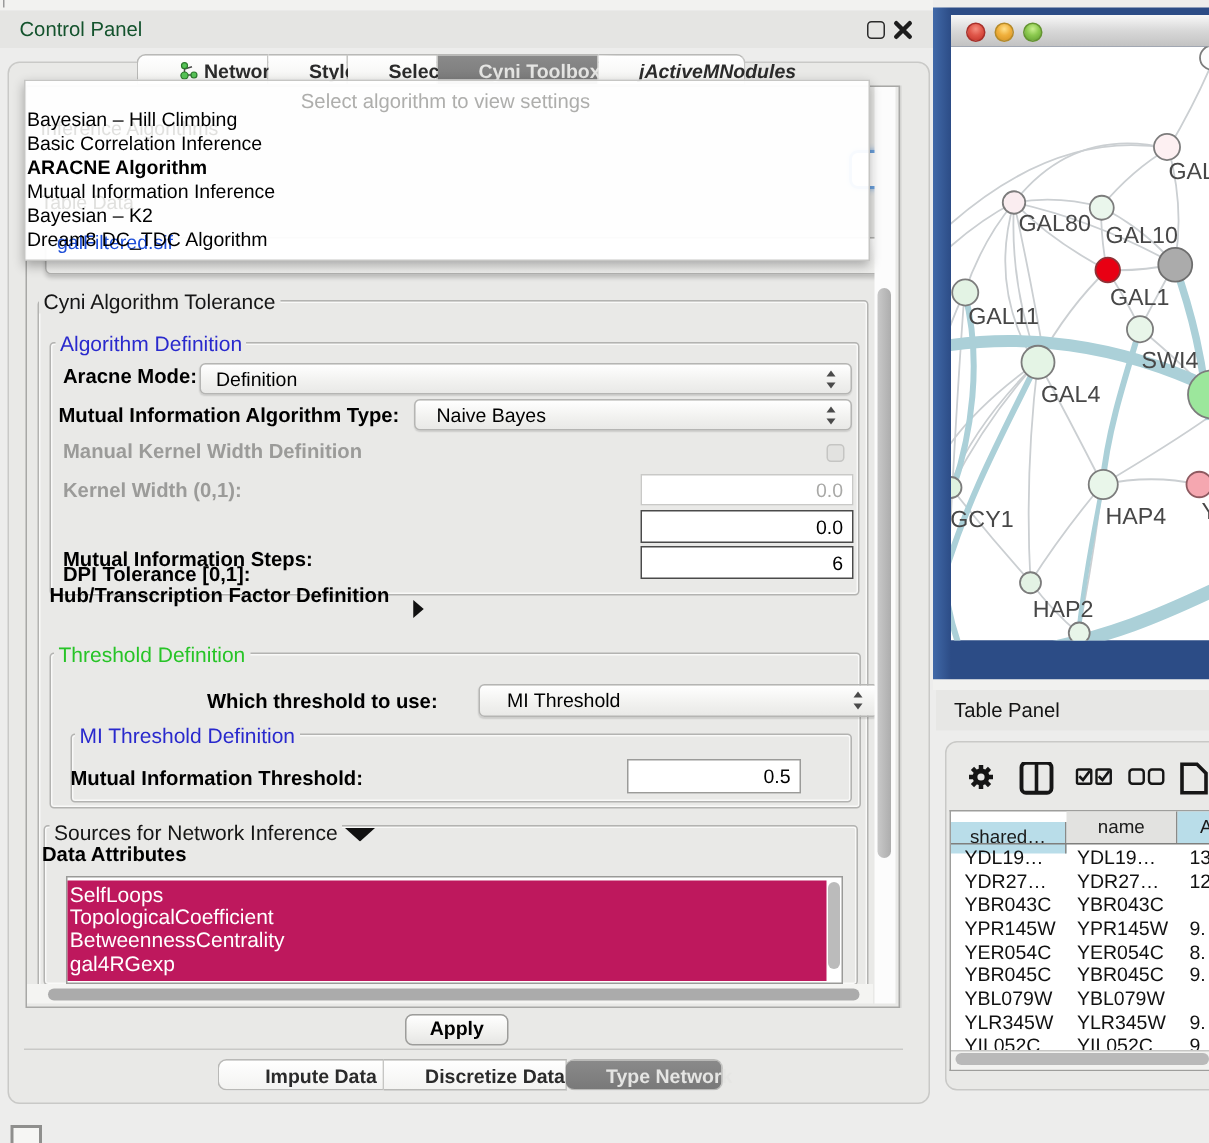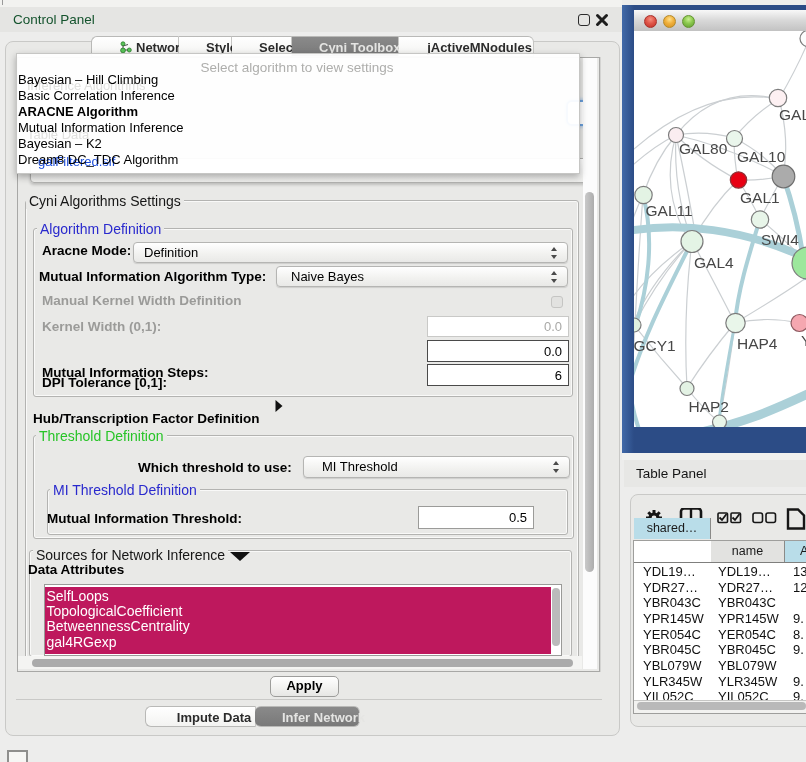--- a/index.html
+++ b/index.html
@@ -50,21 +50,21 @@
 
 <div id="form">
 
   <div class="abs" style="left:30px;top:158px;width:557px;height:23px;border:1px solid #b2b2b0;
        border-radius:4px;background:linear-gradient(#ffffff,#eeeeec);box-shadow:0 2px 3px rgba(0,0,0,0.18);"></div>
 
   <div class="abs" style="left:566px;top:100px;width:20px;height:22px;border:2.5px solid #6ba0dc;
        border-radius:6px;background:#fff;box-shadow:0 0 4px #8ab4e4;"></div>
 
   <div class="gframe" style="left:25px;top:200px;width:552px;height:458px;"></div>
-  <div class="gtitle" style="left:26px;top:193px;">Cyni Algorithms Settings</div>
+  <div class="gtitle" style="left:26px;top:193px;">Cyni Algorithm Tolerance</div>
 
   <div class="gframe" style="left:33px;top:228px;width:538px;height:167px;"></div>
   <div class="gtitle" style="left:37px;top:221px;color:#2929cd;">Algorithm Definition</div>
 
   <div class="lbl2" style="left:42px;top:243px;">Aracne Mode:</div>
   <div class="combo" style="left:133px;top:242px;width:433px;height:19px;">
     <span class="abs lbl" style="left:10px;top:2px;">Definition</span>
       <span class="updown"></span>
   </div>
 
@@ -83,30 +83,30 @@
        color:#a9a9a7;line-height:20px;">0.0</div>
 
   <div class="lbl2" style="left:42px;top:343px;margin-top:32px;">DPI Tolerance [0,1]:</div>
   <div class="field" style="left:427px;top:340px;width:142px;height:22px;border:1px solid #4a4a4a;
        line-height:21px;">0.0</div>
 
   <div class="lbl2" style="left:42px;top:365px;">Mutual Information Steps:</div>
   <div class="field" style="left:427px;top:364px;width:142px;height:22px;border:1px solid #4a4a4a;
        line-height:21px;">6</div>
 
-  <div class="lbl2" style="left:33px;top:411px;">Hub/Transcription Factor Definition</div>
+  <div class="lbl2" style="left:33px;top:389px;">Hub/Transcription Factor Definition</div>
   <svg class="abs" style="left:275px;top:400px;" width="8" height="12" viewBox="0 0 8 12">
       <path d="M0.5 0 L7.5 6 L0.5 12 Z" fill="#111"></path>
     </svg>
 
   <div class="gframe" style="left:33px;top:435px;width:539px;height:102px;"></div>
   <div class="gtitle" style="left:36px;top:428px;color:#27c427;">Threshold Definition</div>
 
   <div class="lbl2" style="left:138px;top:460px;">Which threshold to use:</div>
-  <div class="combo" style="left:303px;top:456px;width:265px;height:20px;">
+  <div class="combo" style="left:319px;top:456px;width:265px;height:20px;">
     <span class="abs lbl" style="left:18px;top:2px;">MI Threshold</span>
       <span class="updown"></span>
   </div>
 
   <div class="gframe" style="left:47px;top:489px;width:519px;height:44px;"></div>
   <div class="gtitle" style="left:50px;top:482px;color:#2929cd;">MI Threshold Definition</div>
 
   <div class="lbl2" style="left:47px;top:511px;">Mutual Information Threshold:</div>
   <div class="field" style="left:418px;top:506px;width:116px;height:23px;border:1px solid #9b9b99;
        line-height:22px;">0.5</div>
@@ -136,21 +136,21 @@
   <div class="tab" style="width:88px;border-left:1px solid #b9b9b7;border-top-left-radius:6px;">
     <svg width="14" height="13" viewBox="0 0 14 13" style="vertical-align:-2px;margin-right:3px;">
       <path d="M4 3 L4 9 M4 9 L10 9 M4 5 L9 3.5" stroke="#4d4d4d" stroke-width="1"></path>
       <circle cx="4" cy="2.8" r="2" fill="#57c457" stroke="#2c7a2c" stroke-width="0.8"></circle>
       <circle cx="4" cy="9.4" r="2.4" fill="#57c457" stroke="#2c7a2c" stroke-width="0.8"></circle>
       <circle cx="10.3" cy="9" r="2" fill="#57c457" stroke="#2c7a2c" stroke-width="0.8"></circle>
     </svg>Network</div>
   <div class="tab" style="width:53px;">Style</div>
   <div class="tab" style="width:60px;">Select</div>
   <div class="tab tabsel" style="width:107px;">Cyni Toolbox</div>
-  <div class="tab" style="width:135px;border-top-right-radius:6px;">jActiveMNodules</div>
+  <div class="tab" style="width:98px;border-top-right-radius:6px;font-style:italic;">jActiveMNodules</div>
 </div>
 
 <div id="popup">
   <div class="abs" style="left:16px;top:53px;width:562px;height:119px;background:rgba(255,255,255,0.95);
        border:1px solid #c6c6c4;box-shadow:0 3px 7px rgba(0,0,0,0.3);"></div>
   <div class="abs" style="left:16px;top:60px;width:562px;text-align:center;font-size:13.5px;color:#aeaeac;">Select algorithm to view settings</div>
 
   <div class="abs lbl" style="left:27px;top:78px;color:#e0e0de;">Inference Algorithms</div>
   <div class="abs lbl" style="left:27px;top:127px;color:#e0e0de;">Table Data</div>
   <div class="abs lbl" style="left:38px;top:154px;color:#1d4ed8;">galFiltered.sif</div>
@@ -165,21 +165,22 @@
 </div>
 
 <div class="abs" style="left:270px;top:676px;width:67px;height:19px;border:1px solid #9d9d9b;
      border-radius:5px;background:linear-gradient(#ffffff,#f2f2f0 55%,#e6e6e4);
      text-align:center;line-height:18px;font-size:13px;font-weight:bold;color:#000;">Apply</div>
 
 <div class="abs" style="left:16px;top:699px;width:586px;height:1px;background:#c9c9c7;"></div>
 
 <div class="abs" style="left:145px;top:706px;display:flex;">
   <div class="tab" style="width:111px;border-left:1px solid #b9b9b7;border-top-left-radius:6px;border-bottom-left-radius:6px;">Impute Data</div>
-  <div class="tab tabsel" style="width:105px;border-radius:6px;margin-left:-1px;">Infer Network</div>
+  <div class="tab" style="width:122px;">Discretize Data</div>
+  <div class="tab tabsel" style="width:105px;border-radius:6px;margin-left:-1px;">Type Network</div>
 </div>
 
 <div class="abs" style="left:7px;top:750px;width:17px;height:16px;border:2px solid #8f8f8d;background:#f6f6f4;"></div>
 
 <div id="netwin">
   <div class="abs" style="left:622px;top:5px;width:184px;height:448px;
        background:linear-gradient(90deg,#4169a8,#2c4c86 12px,#2c4c86);"></div>
 
   <div class="abs" style="left:634px;top:10px;width:172px;height:21px;
        background:linear-gradient(#f8f8f8,#d8d8d8 50%,#c2c2c2);border-bottom:1px solid #8e8e8e;"></div>
@@ -301,21 +302,21 @@
       <path d="M87.5 9.5 L90 12 L94.5 6"></path>
     </g>
     <g fill="none" stroke="#161616" stroke-width="1.6">
       <rect x="108" y="5" width="9.5" height="9.5" rx="2"></rect>
       <rect x="121" y="5" width="9.5" height="9.5" rx="2"></rect>
     </g>
     <path d="M143 1.5 h10 l6 6 v13 h-16 z" fill="none" stroke="#161616" stroke-width="2.4"></path>
   </svg>
 
   <div class="abs" style="left:633px;top:540px;width:173px;height:172px;background:#fff;border:1px solid #9e9e9c;border-right:none;"></div>
-  <div class="abs" style="left:634px;top:518px;width:76px;height:21px;background:#b9dde9;border-right:1px solid #8a8a88;
+  <div class="abs" style="left:634px;top:548px;width:76px;height:21px;background:#b9dde9;border-right:1px solid #8a8a88;
        text-align:center;line-height:21px;font-size:12.5px;color:#1a1a1a;">shared…</div>
   <div class="abs" style="left:711px;top:541px;width:73px;height:21px;background:#e2e2e0;border-right:1px solid #8a8a88;
        text-align:center;line-height:21px;font-size:12.5px;color:#1a1a1a;">name</div>
   <div class="abs" style="left:785px;top:541px;width:21px;height:21px;background:#b9dde9;
        font-size:12.5px;color:#1a1a1a;padding-left:15px;line-height:21px;">A</div>
   <div class="abs" style="left:634px;top:562px;width:172px;height:1px;background:#7f7f7d;"></div>
 
   <div class="abs" style="left:634px;top:563px;width:172px;height:138px;overflow:hidden;font-size:13px;color:#111;">
     <div style="position:absolute;left:9px;top:1px;line-height:15.65px;">YDL19…<br>YDR27…<br>YBR043C<br>YPR145W<br>YER054C<br>YBR045C<br>YBL079W<br>YLR345W<br>YIL052C</div>
     <div style="position:absolute;left:84px;top:1px;line-height:15.65px;">YDL19…<br>YDR27…<br>YBR043C<br>YPR145W<br>YER054C<br>YBR045C<br>YBL079W<br>YLR345W<br>YIL052C</div>

